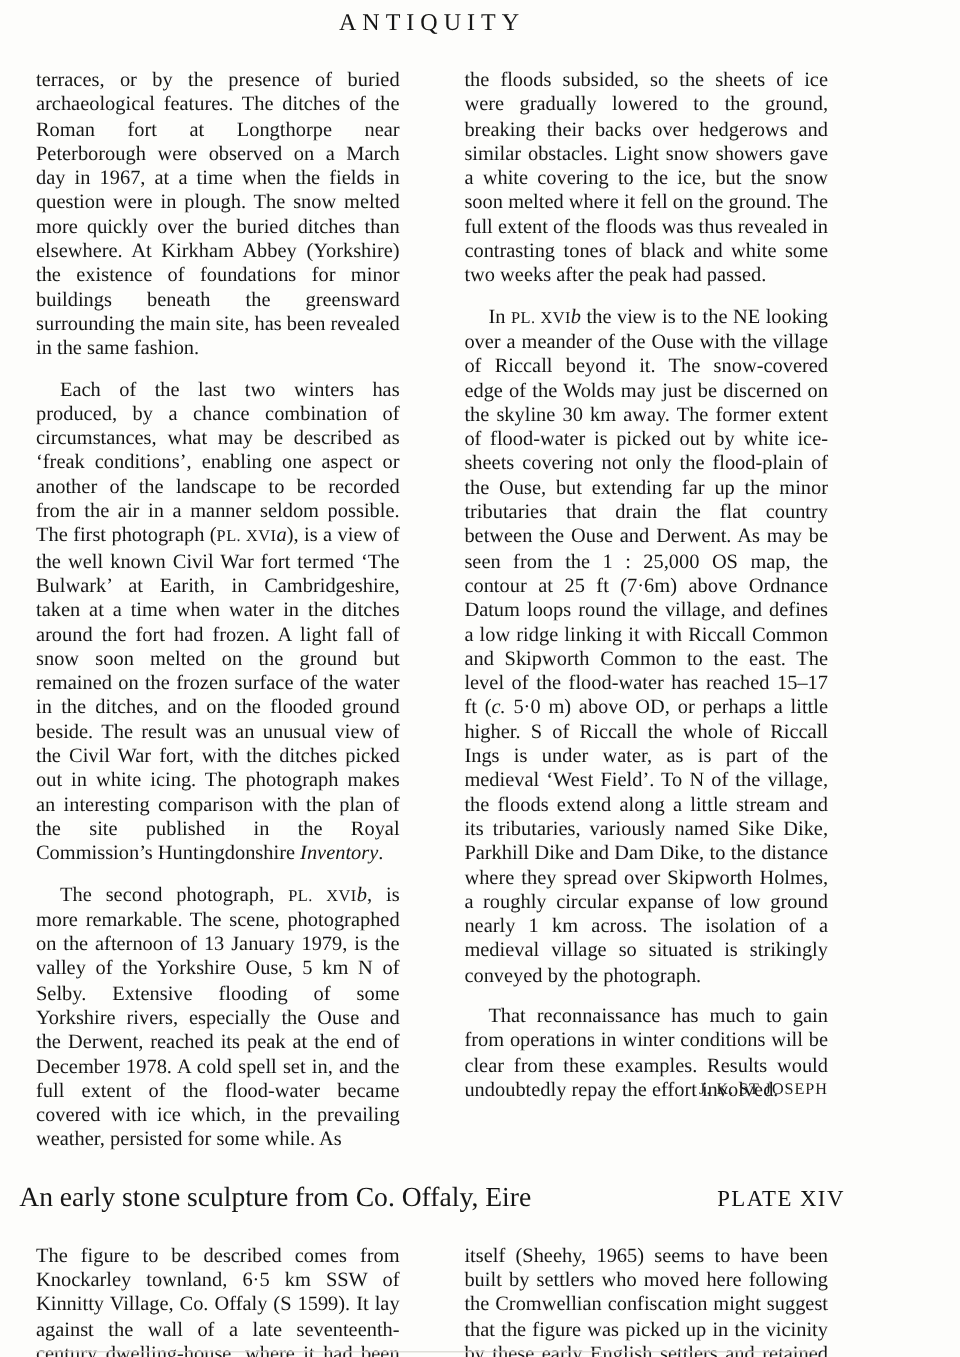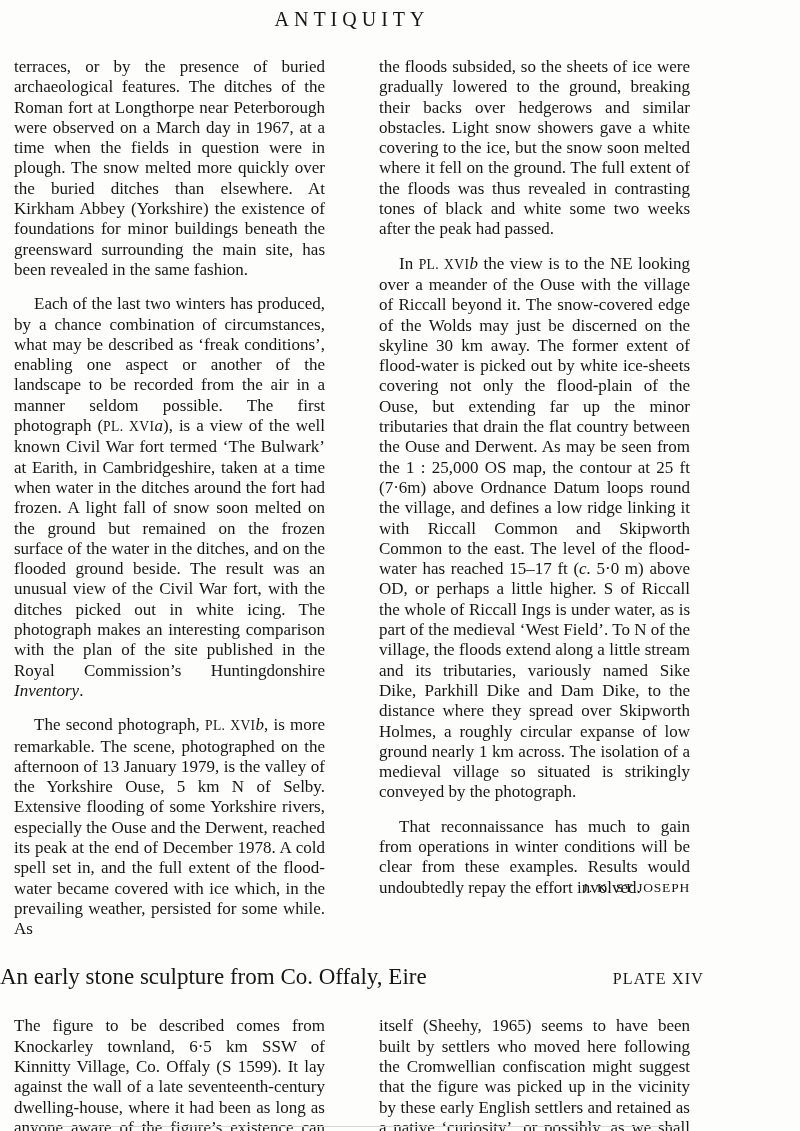--- a/index.html
+++ b/index.html
@@ -7,21 +7,21 @@
     width: 800px; height: 1131px;
     background: #fdfdfb;
     font-family: "Liberation Serif", "DejaVu Serif", serif;
     color: #161616;
     overflow: hidden;
   }
   .page {
     position: relative;
     box-sizing: border-box;
     width: 712px; height: 1131px;
-    padding: 6px 8px 0 0;
+    padding: 6px 8px 0 16px;
   }
   .journal-title {
     text-align: center;
     font-size: 20px;
     letter-spacing: 5px;
     margin: 2px 0 12px 0;
   }
   .columns {
     display: flex;
     gap: 26px;
@@ -47,21 +47,21 @@
     letter-spacing: 0.8px;
   }
   .a2-heading {
     display: flex;
     justify-content: space-between;
     align-items: baseline;
     margin: 11px 0 12px 0;
   }
   .a2-title { font-size: 23px; }
   .plate {
-    font-size: 16px;
+    font-size: 19px;
     letter-spacing: 1.2px;
   }
   .footer {
     position: absolute;
     left: 0; bottom: 16px;
     width: 100%;
     text-align: center;
     font-size: 16px;
   }
   .scan-line {

